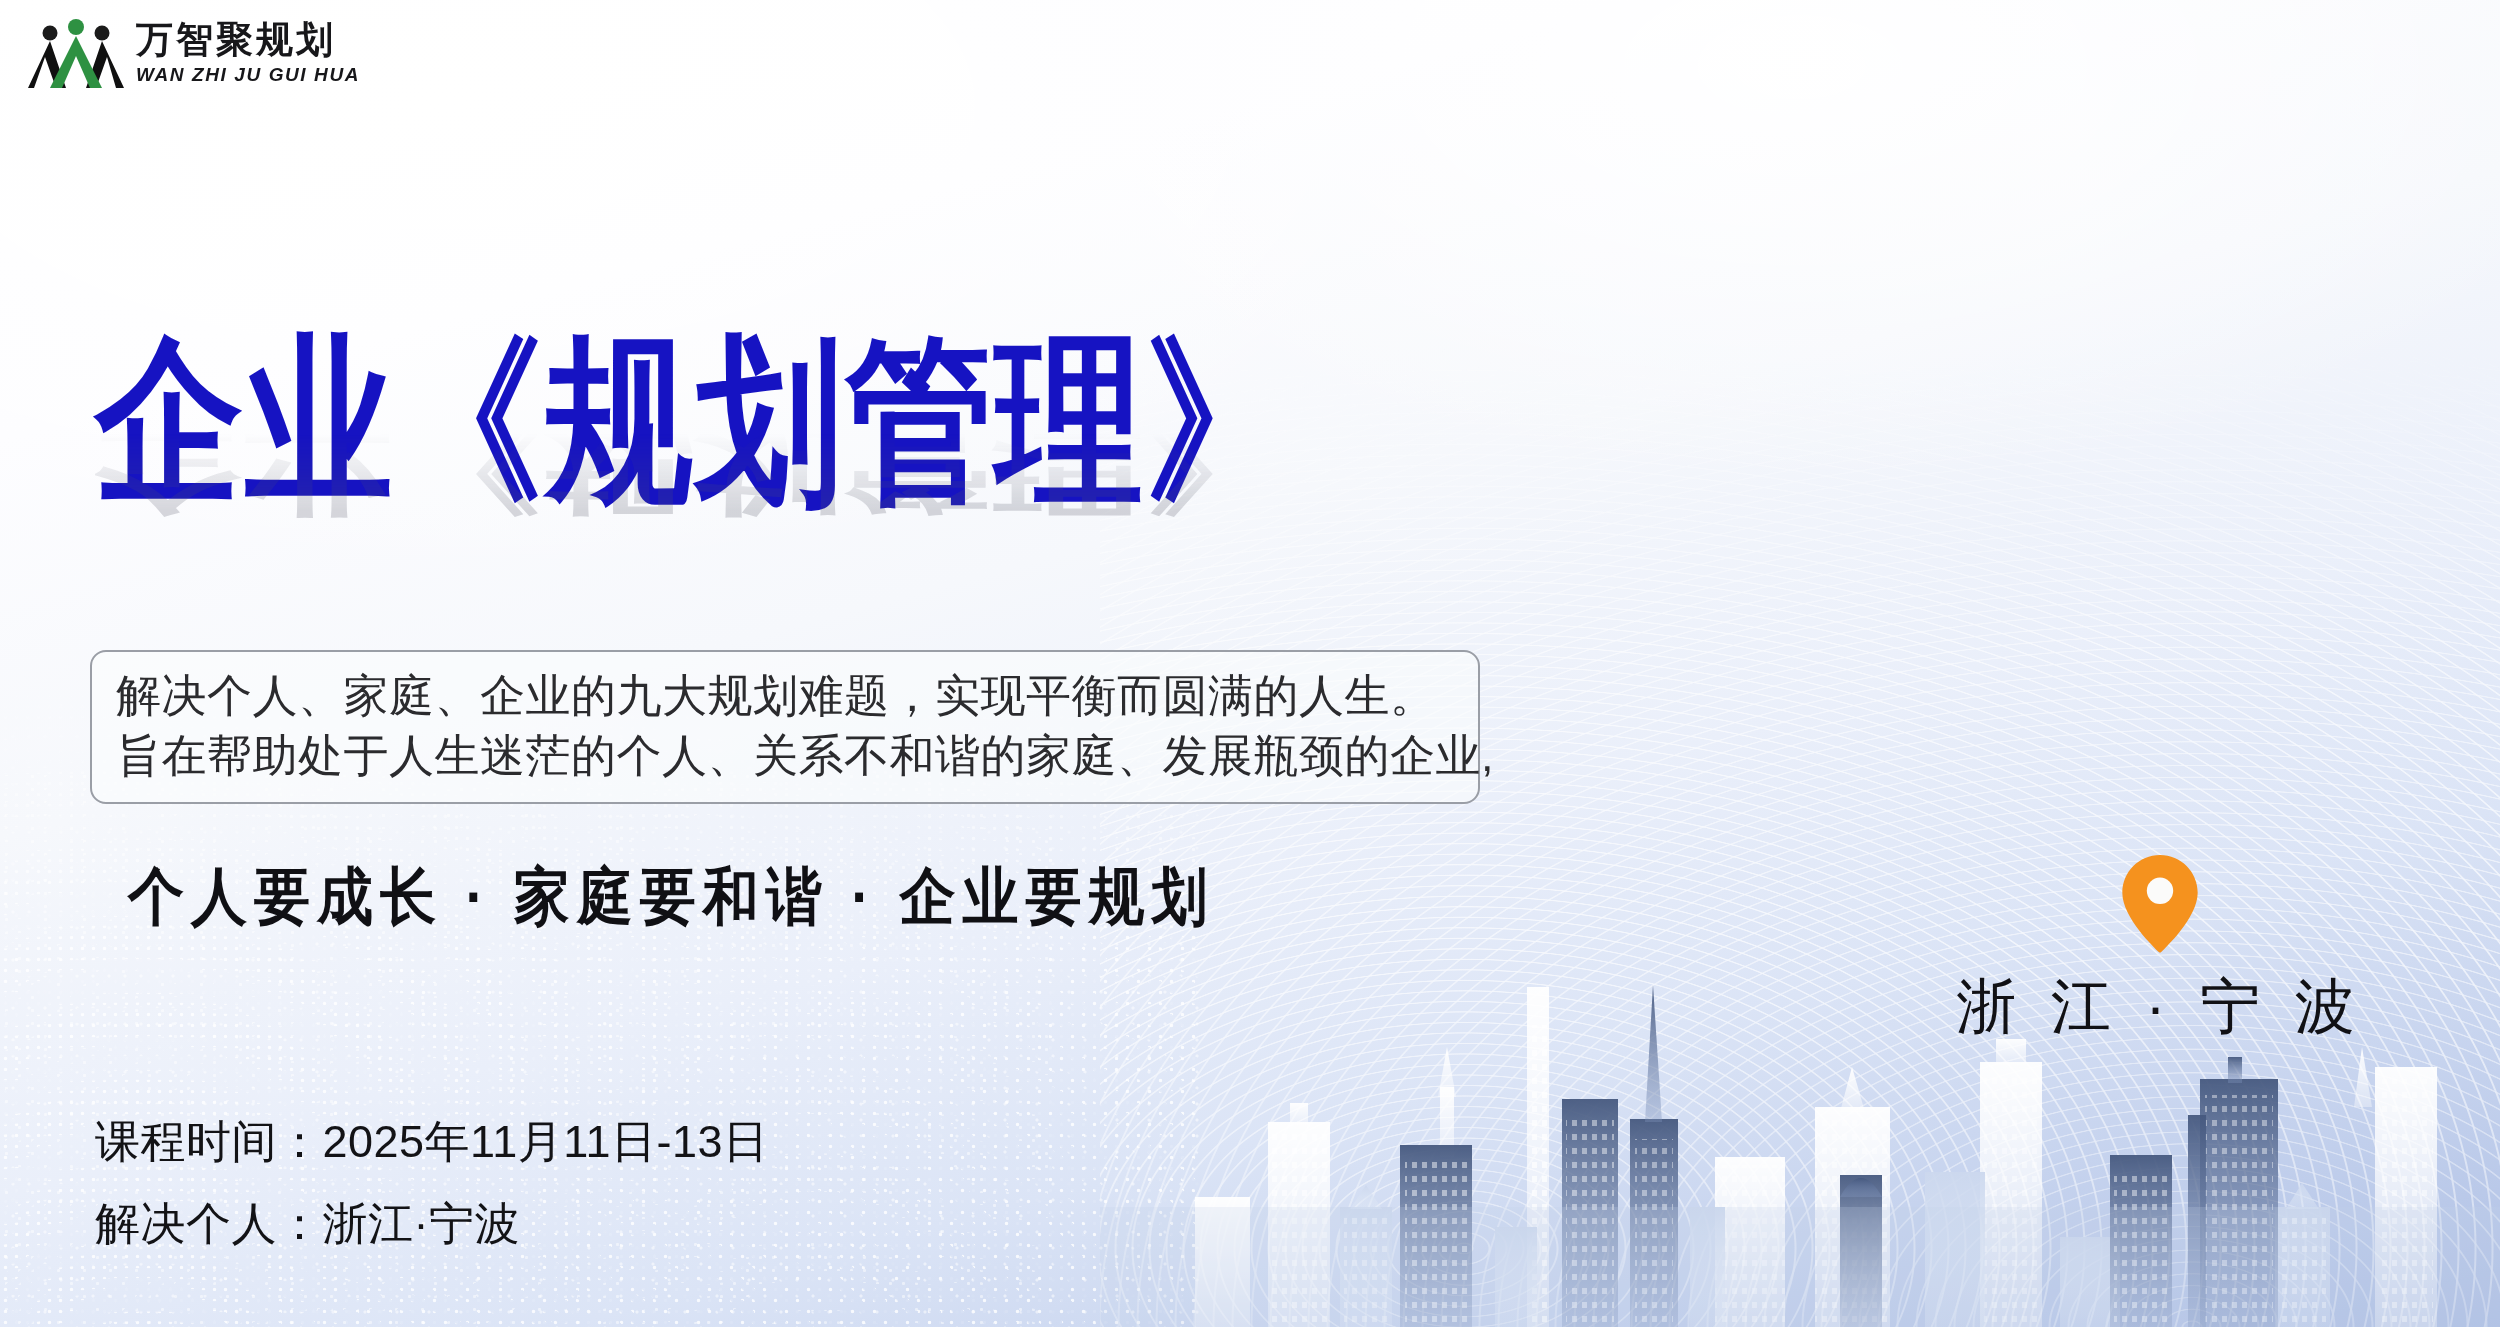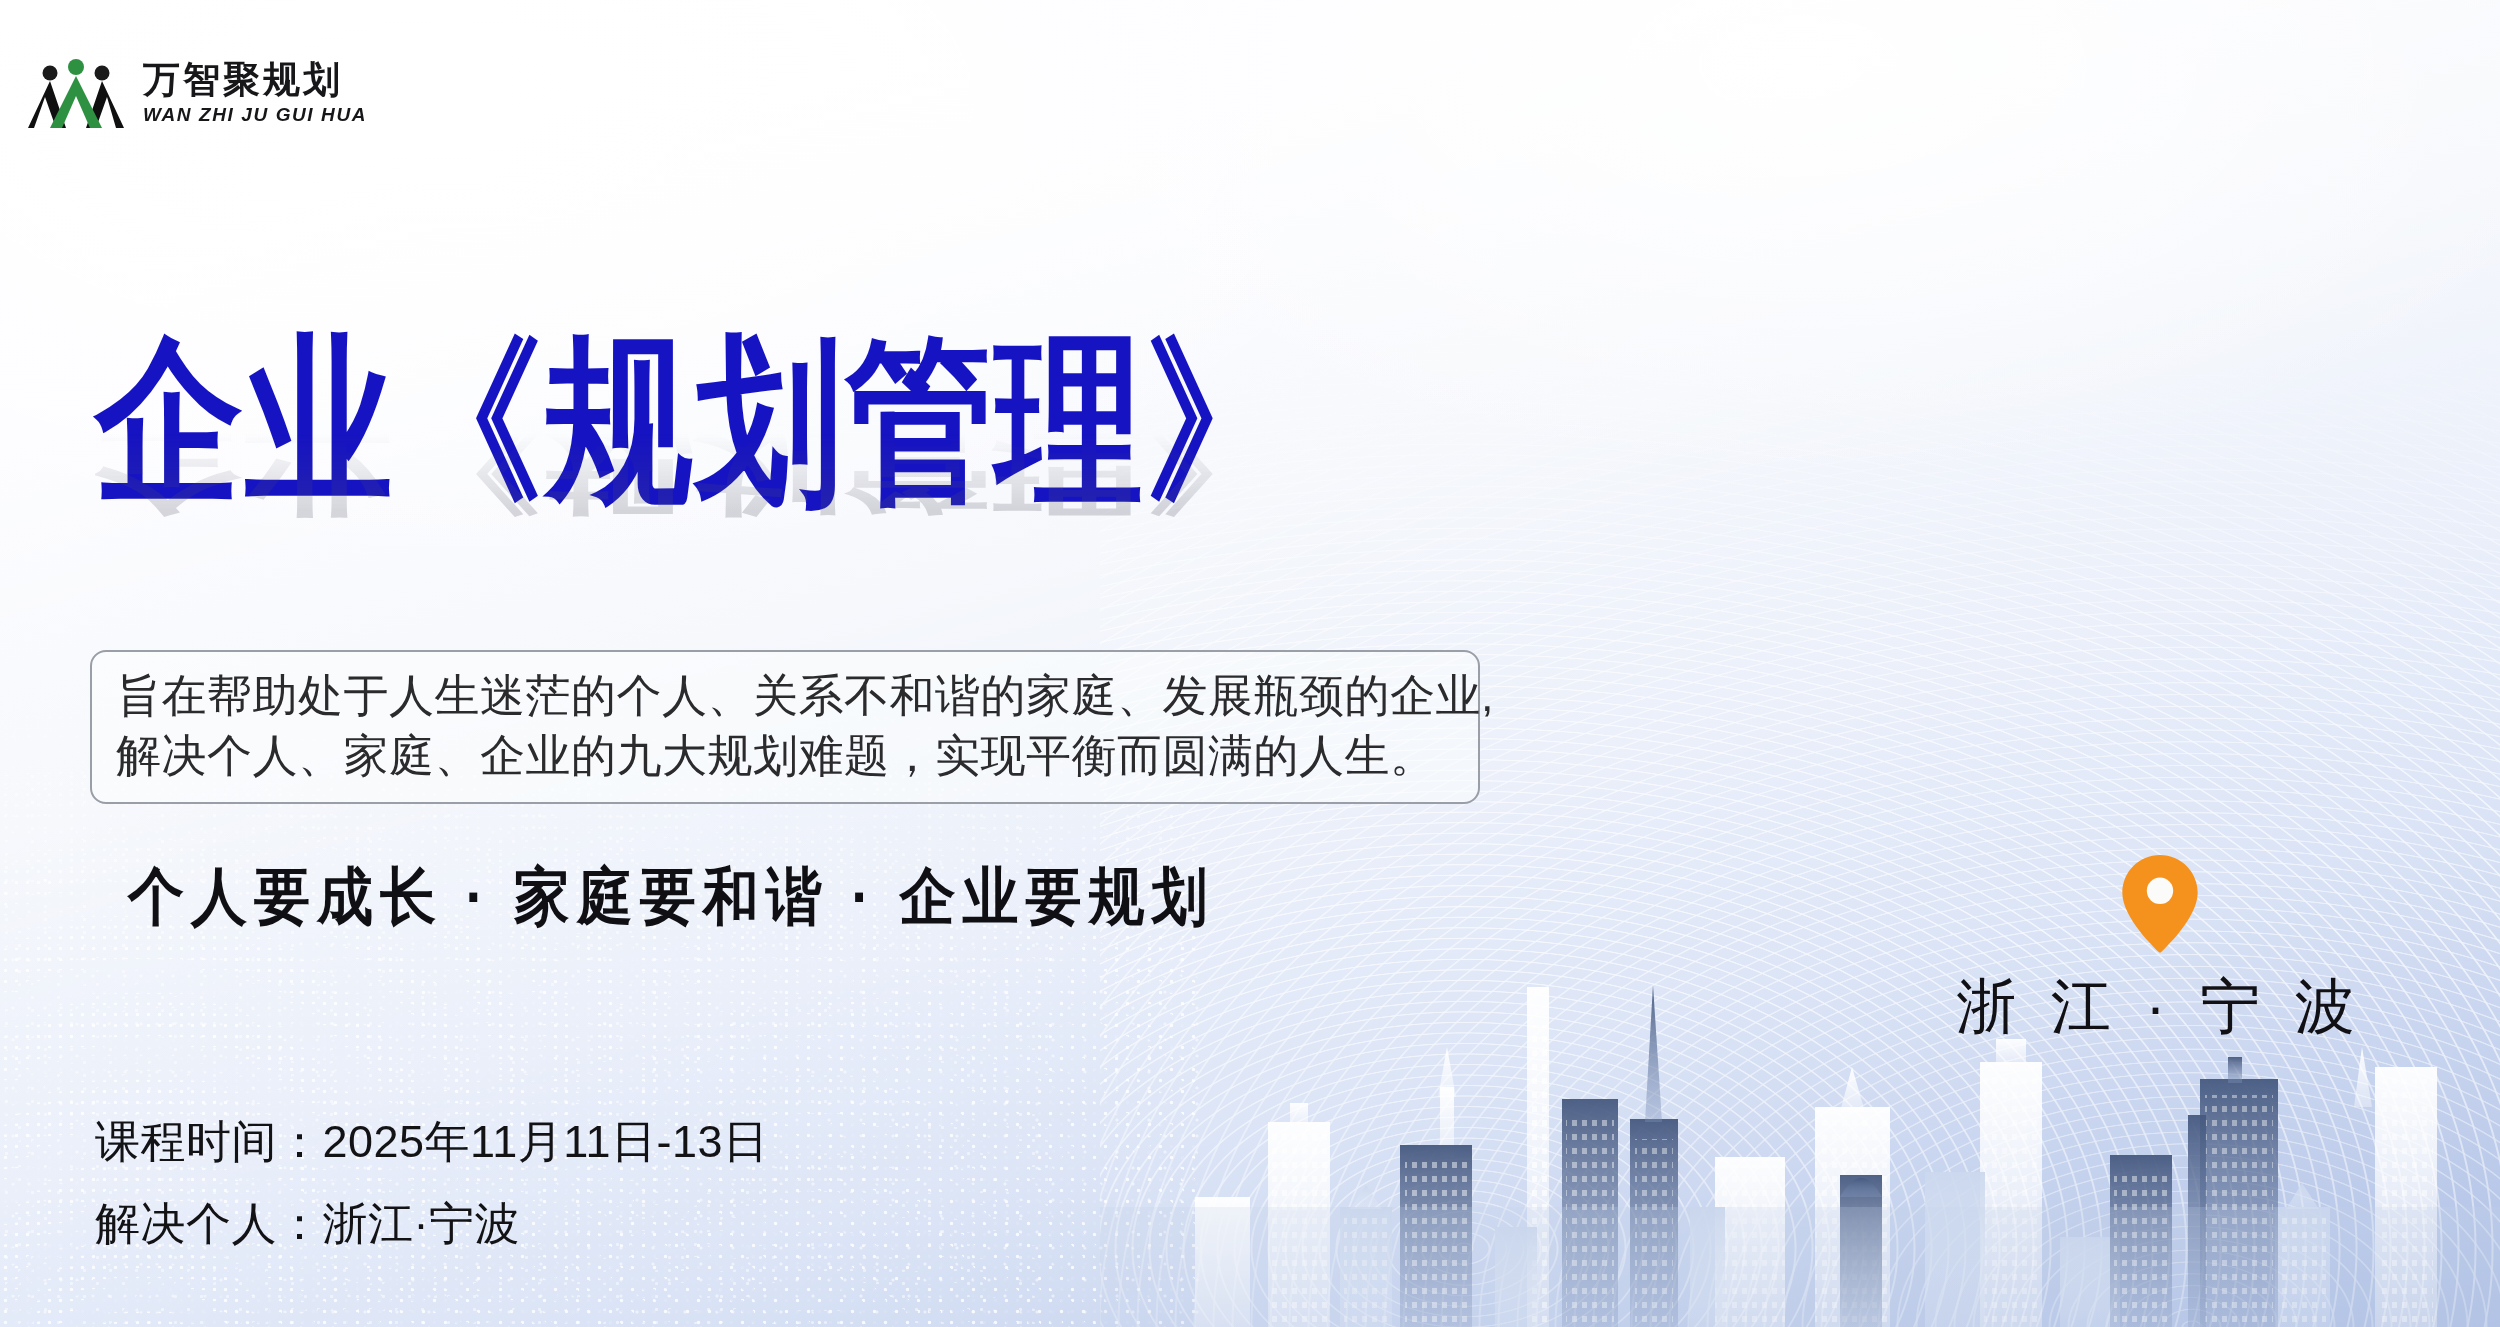--- a/index.html
+++ b/index.html
@@ -91,23 +91,22 @@
         rgba(0,0,0,0) 11px, rgba(0,0,0,0) 21px);
   }
 
   .bg-skyline { position:absolute; left:44%; right:0; bottom:0; height:420px; pointer-events:none; }
   .bg-skyline svg { width:100%; height:100%; display:block; }
 
   
   .logo-bar {
     position: absolute;
     left: 28px; top: 14px;
-    display: flex; align-items: center; gap: 19px;
+    display: flex; align-items: center; gap: 12px;
     z-index: 20;
-    margin-top: 40px;
   }
   .logo-mark { width: 96px; height: 78px; display:block; }
   .logo-text { display:flex; flex-direction:column; justify-content:center; }
   .logo-cn {
     font-family: "Liberation Serif", "DejaVu Serif", serif;
     font-size: 37px; font-weight: 700; color:#17171a;
     letter-spacing: 3px; line-height: 1.1;
   }
   .logo-en {
     font-family: "Liberation Sans", sans-serif;
@@ -317,22 +316,22 @@
       <div class="logo-en">WAN ZHI JU GUI HUA</div>
     </div>
   </div>
 
   <div class="title-wrap">
     <div class="main-title">企业《规划管理》</div>
     <div class="title-reflection">企业《规划管理》</div>
   </div>
 
   <div class="desc-box">
+    <div class="desc-line">解决个人、家庭、企业的九大规划难题，实现平衡而圆满的人生。</div>
     <div class="desc-line">旨在帮助处于人生迷茫的个人、关系不和谐的家庭、发展瓶颈的企业,</div>
-    <div class="desc-line">解决个人、家庭、企业的九大规划难题，实现平衡而圆满的人生。</div>
   </div>
 
   <div class="tagline">个人要成长 · 家庭要和谐 · 企业要规划</div>
 
   <div class="info-block">
     <div class="info-line">课程时间：2025年11月11日-13日</div>
     <div class="info-line">解决个人：浙江·宁波</div>
   </div>
 
   <div class="pin-block">

